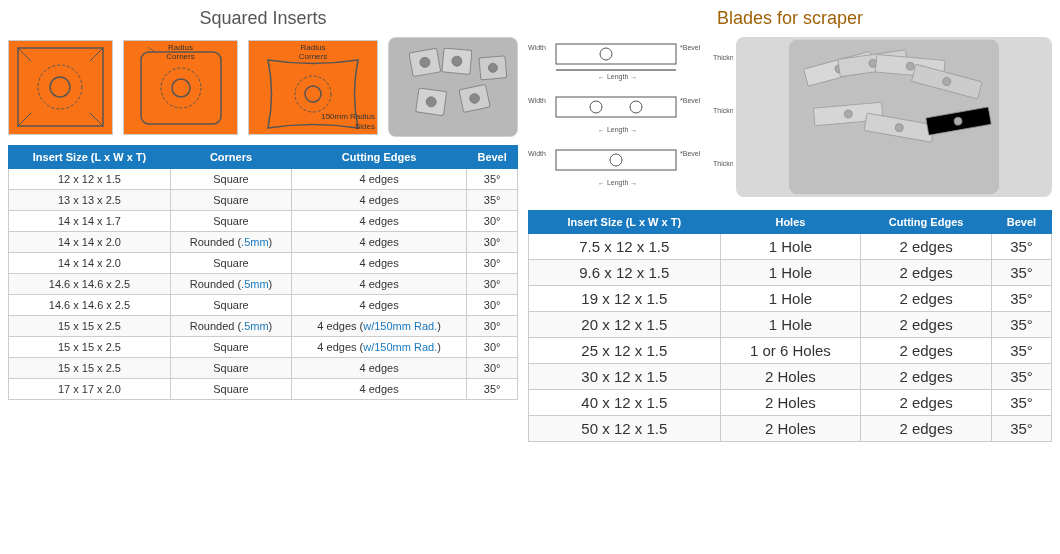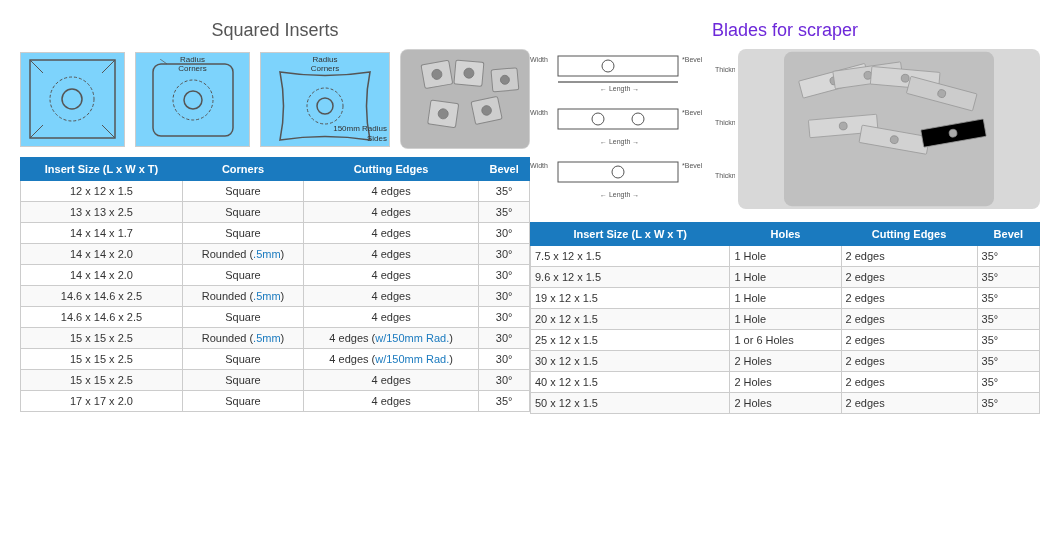--- a/index.html
+++ b/index.html
@@ -7,21 +7,22 @@
       font-family: Arial, sans-serif;
       font-size: 12px;
       background: #fff;
       width: 1060px;
       min-height: 554px;
       overflow: hidden;
     }
     .main-container {
       display: flex;
       width: 1060px;
-      padding: 20px;
+      padding: 8px;
+      gap: 10px;
     }
     
     .left-section {
       width: 510px;
       flex-shrink: 0;
     }
     .section-title {
       text-align: center;
       font-size: 18px;
       font-weight: normal;
@@ -30,21 +31,21 @@
     }
     .inserts-diagrams {
       display: flex;
       align-items: center;
       justify-content: space-between;
       margin-bottom: 8px;
       gap: 5px;
     }
     .diagram-box {
       border: 1px solid #ccc;
-      background: #7dd3fc;
+      background: #f97316;
       display: flex;
       align-items: center;
       justify-content: center;
       position: relative;
     }
     .diagram-box svg {
       display: block;
     }
     .diagram-label {
       font-size: 9px;
@@ -92,21 +93,21 @@
     .highlight-blue { color: #1a7abf; }
 
     
     .right-section {
       flex: 1;
     }
     .right-title {
       text-align: center;
       font-size: 18px;
       font-weight: normal;
-      color: #6d28d9;
+      color: #a16207;
       margin-bottom: 8px;
     }
     .right-top {
       display: flex;
       gap: 8px;
       margin-bottom: 8px;
     }
     .blade-diagrams {
       display: flex;
       flex-direction: column;
@@ -133,23 +134,23 @@
     .right-table th {
       background-color: #1a7abf;
       color: #fff;
       padding: 5px 4px;
       text-align: center;
       border: 1px solid #1a7abf;
       font-size: 11px;
     }
     .right-table td {
       padding: 4px 4px;
-      text-align: left;
+      text-align: center;
       border: 1px solid #ccc;
-      font-size: 11px;
+      font-size: 15px;
       color: #333;
     }
     .right-table tr:nth-child(odd) td { background: #fff; }
     .right-table tr:nth-child(even) td { background: #f9f9f9; }
 
     
     .photo-inserts svg {
       width: 128px;
       height: 98px;
     }

